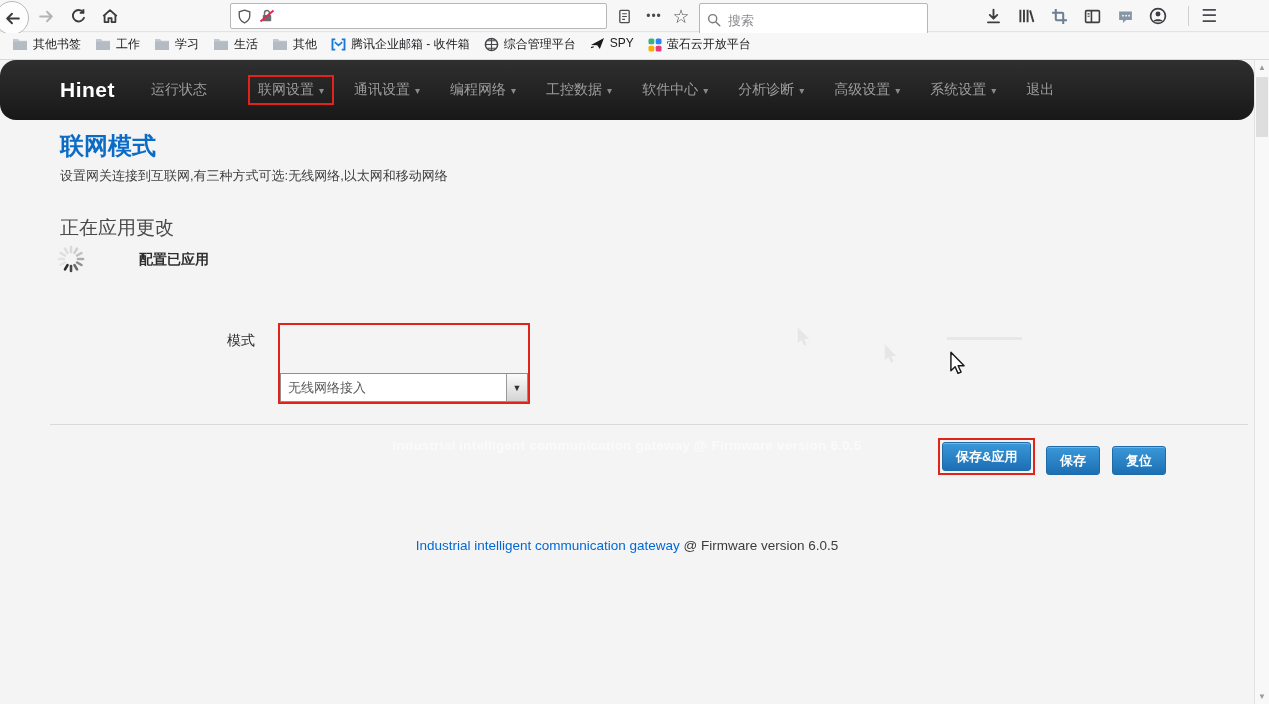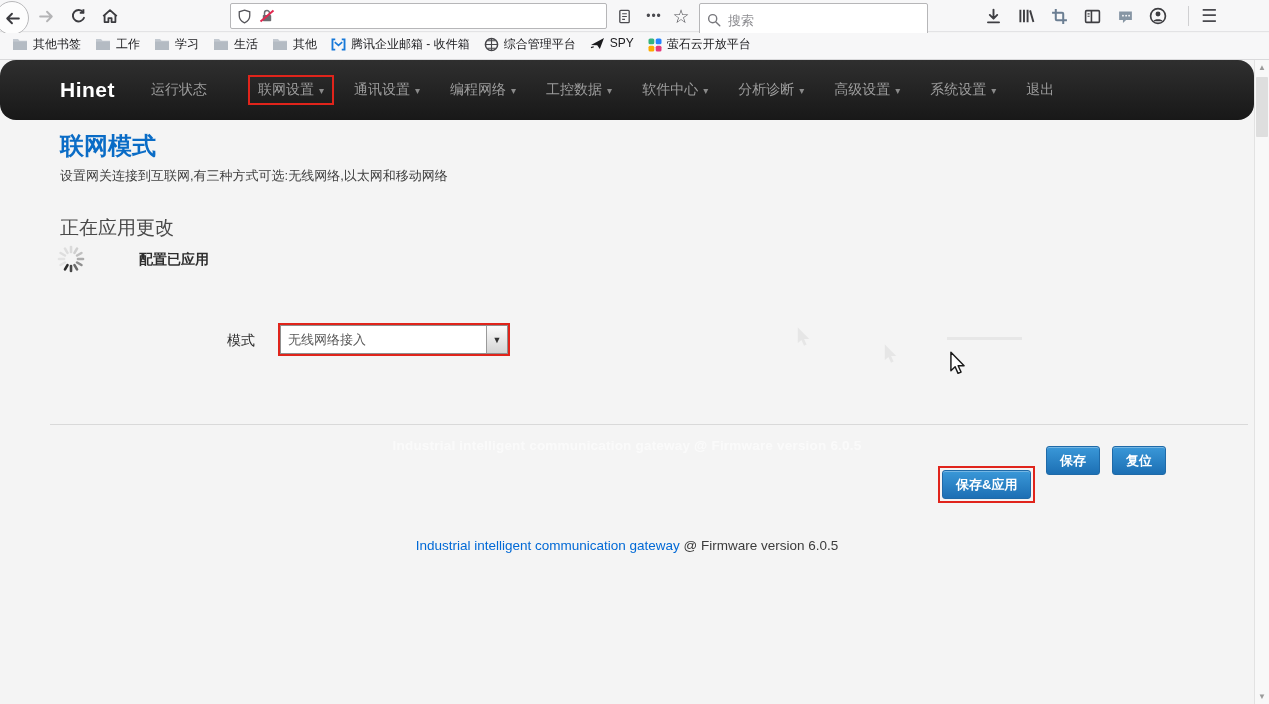--- a/index.html
+++ b/index.html
@@ -35,29 +35,29 @@
   .caret { font-size:10px; color:#8a8a8a; }
 
   
   .page-title { position:absolute; left:60px; top:130px; font-size:24px; font-weight:bold; color:#0a6cc6; }
   .page-sub { position:absolute; left:60px; top:167px; font-size:13px; color:#3f3f3f; }
   .applying { position:absolute; left:60px; top:215px; font-size:19px; color:#4a4a4a; }
   .spin-wrap { position:absolute; left:57px; top:245px; width:28px; height:28px; }
   .apply-status { position:absolute; left:95px; top:251px; font-size:14px; font-weight:bold; color:#2e2e2e;padding-left:44px; }
   .mode-label { position:absolute; left:227px; top:332px; font-size:14px; color:#2e2e2e;font-family:Liberation Mono, monospace; }
   .select-annot { position:absolute; left:278px; top:323px; border:2px solid #e0241b; }
-  .select { width:228px; height:29px; background:#fff; border:1px solid #8f8f8f; display:flex; align-items:center; cursor:pointer; }
+  .select { width:248px; height:29px; background:#fff; border:1px solid #8f8f8f; display:flex; align-items:center; cursor:pointer;margin-top:48px; }
   .select-val { flex:1; font-size:13px; color:#5a5a5a; padding-left:7px; }
   .select-arrow { width:21px; height:100%; border-left:1px solid #9a9a9a; background:linear-gradient(#fbfbfb,#d4d4d4); display:flex; align-items:center; justify-content:center; font-size:9px; color:#333; }
   .divider { position:absolute; left:50px; top:424px; width:1198px; height:1px; background:#d9d9d9; }
   .ghost-text { position:absolute; left:0; top:438px; width:1254px; text-align:center; font-size:13.5px; color:#ffffff; opacity:.6; font-weight:bold; letter-spacing:.2px; }
   .ghost-line { position:absolute; left:947px; top:337px; width:75px; height:3px; background:#dcdcdc; opacity:.55; }
   .ghost-cursor { position:absolute; opacity:.10; }
   .btn { height:29px; padding:0 13px; background:linear-gradient(#3a98d8,#1c6fb4); border:1px solid #1f6aa8; border-radius:3px; color:#fff; font-size:13px; font-weight:bold; font-family:inherit; cursor:pointer; box-shadow:inset 0 1px 0 rgba(255,255,255,.3); }
-  .saveapply-annot { position:absolute; left:938px; top:466px; border:2px solid #e0241b; padding:2px; }
+  .saveapply-annot { position:absolute; left:938px; top:438px; border:2px solid #e0241b; padding:2px; }
   .btn-save  { position:absolute; left:1046px; top:446px; }
   .btn-reset { position:absolute; left:1112px; top:446px; }
   .footer { position:absolute; left:0; top:538px; width:1254px; text-align:center; font-size:13.5px; color:#3c3c3c; }
   .footer a { color:#0069d6; text-decoration:none; cursor:pointer; }
   .cursor { position:absolute; left:948px; top:351px; }
 
   
   .scrollbar { position:absolute; right:0; top:60px; width:15px; height:644px; background:#f8f8f8; border-left:1px solid #e2e2e2; }
   .sb-arrow { position:absolute; left:0; width:14px; height:15px; display:flex; align-items:center; justify-content:center; font-size:8px; color:#9b9b9b; cursor:pointer; }
   .sb-thumb { position:absolute; left:1px; top:17px; width:12px; height:60px; background:#dedede; border-radius:1px; cursor:pointer; }

